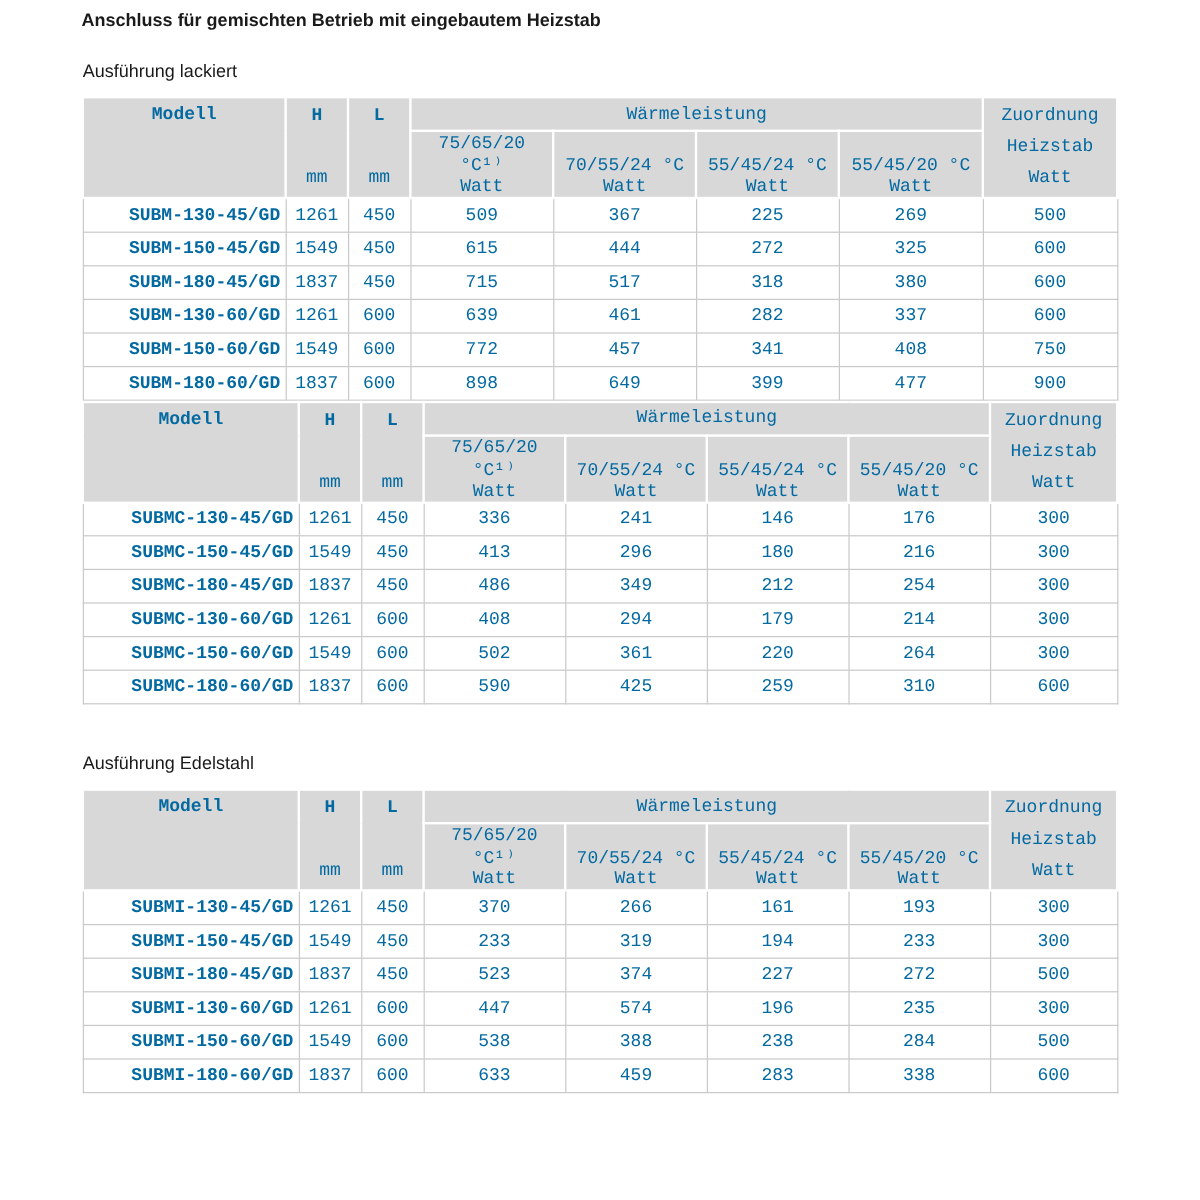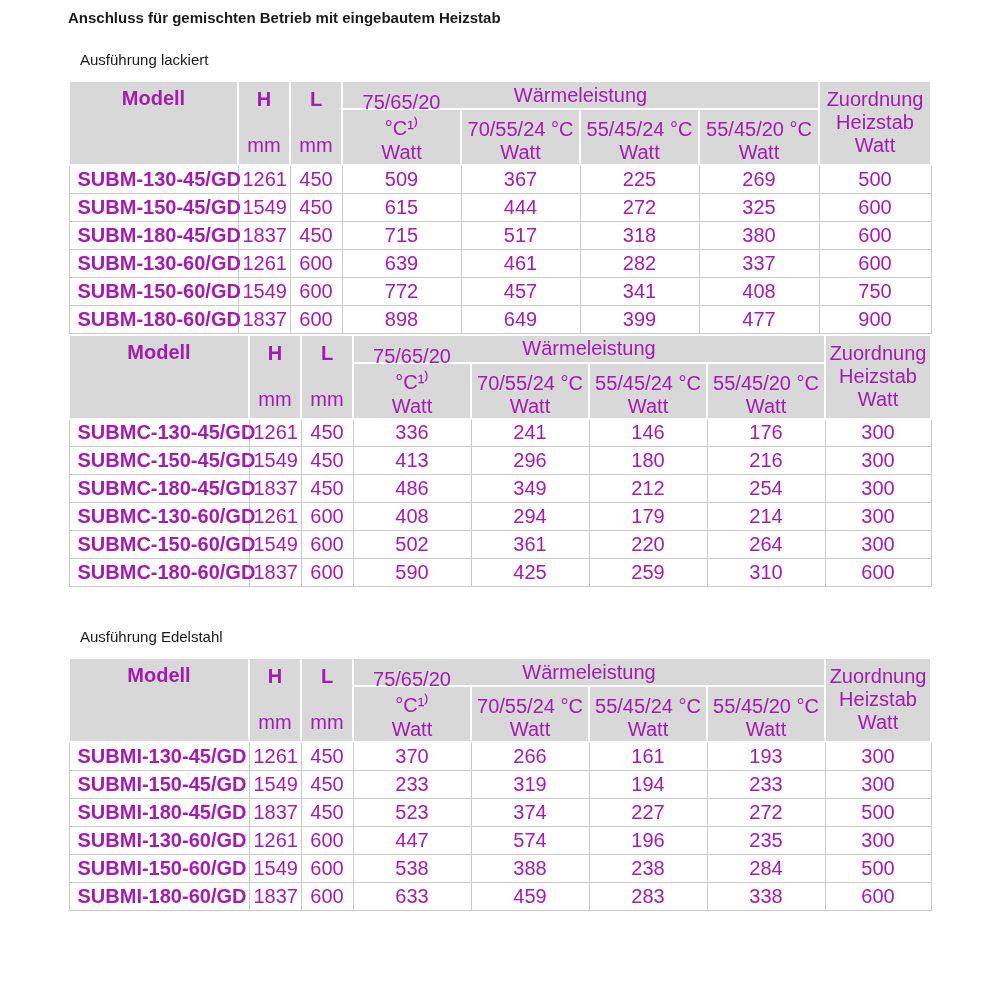--- a/index.html
+++ b/index.html
@@ -10,31 +10,32 @@
     color: #1a1a1a;
     overflow: hidden;
   }
   .content { padding: 6px 0 0 68px; width: 930px; }
   .page-title {
     font-size: 15px; font-weight: bold;
     margin: 2px 0 0 0; line-height: 20px;
   }
   .section-label {
     font-size: 15px; font-weight: normal;
-    margin: 12px; line-height: 20px;
+    margin: 1px; line-height: 20px;
   }
   .label-1 { margin-top: 22px; margin-bottom: 10px; }
   .label-n { margin-top: 40px; margin-bottom: 10px; }
 
   table.spec {
     border-collapse: collapse;
     table-layout: fixed;
     width: 862px;
-    font-size: 20px;
-    color: #a21caf;
+    font-size: 15px;
+    color: #0369a1;
+    font-family: Liberation Mono, monospace;
   }
   
   thead th {
     background: #d8d8d8;
     border: 2px solid #ffffff;
     font-weight: normal;
     padding: 0;
     text-align: center;
   }
   tr.hrow1 th { height: 28px; }
@@ -60,21 +61,21 @@
   
   tbody th, tbody td {
     background: #ffffff;
     border: 1px solid #c9c9c9;
     height: 28px;
     padding: 0 4px;
     font-weight: normal;
     text-align: center;
   }
   tbody th.modell-cell {
-    text-align: center;
+    text-align: right;
     padding-left: 8px;
     font-weight: bold;
     white-space: nowrap;
   }
 </style>
 </head>
 <body>
 
 <div class="content">
 

